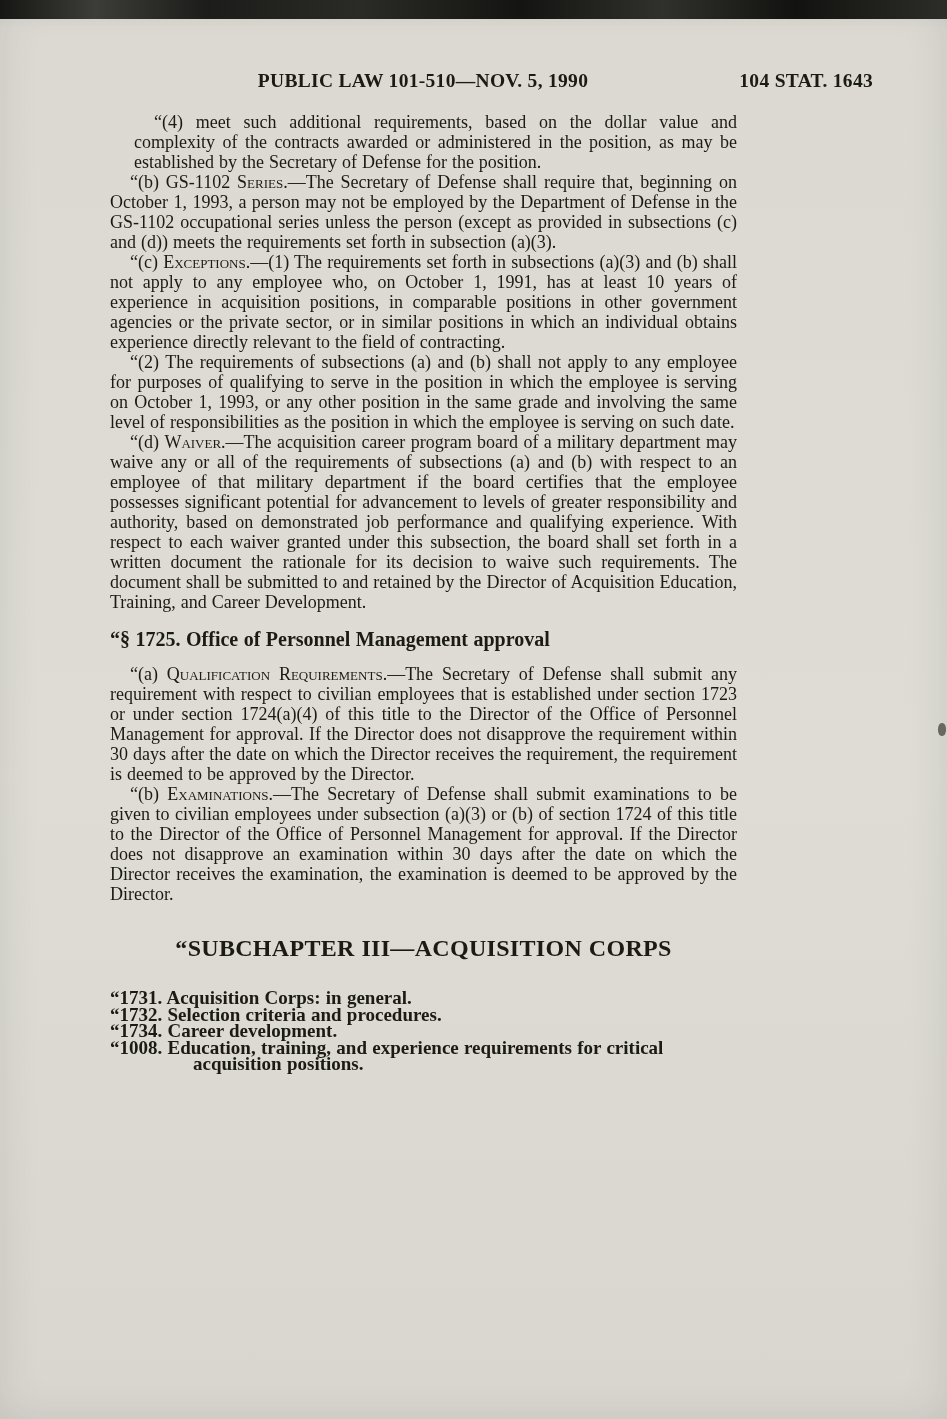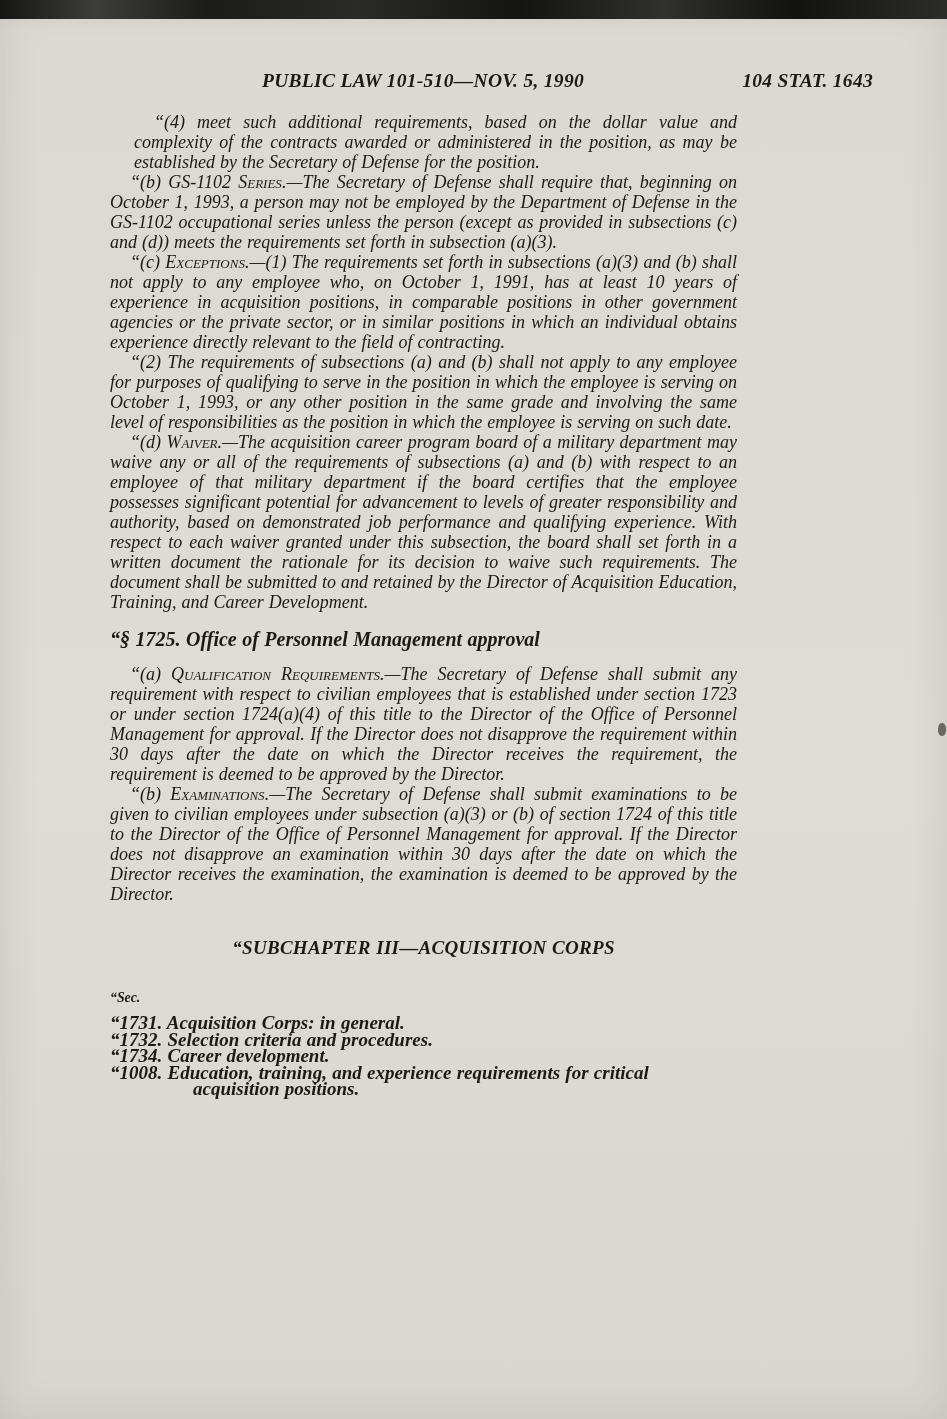--- a/index.html
+++ b/index.html
@@ -6,21 +6,20 @@
   html,body { background:#9a9892; }
   .page {
     position:relative;
     width:947px; height:1419px;
     margin:0 auto;
     background:linear-gradient(180deg,#d2d0c9 0%,#dbd9d2 2%,#dedcd5 55%,#d8d6cf 100%);
     font-family:"Liberation Serif","DejaVu Serif",serif;
     color:#1b1b14;
     overflow:hidden;
     box-shadow:inset 0 0 40px rgba(60,60,50,0.12);
-    font-style:italic;
   }
   .scan-bar {
     position:absolute; top:0; left:0; width:100%; height:19px;
     background:linear-gradient(90deg,#161614 0%,#3c3c38 10%,#1c1c1a 22%,#2a2a26 38%,#141412 55%,#30302c 70%,#121210 84%,#2c2c28 100%);
   }
   .scan-speck {
     position:absolute; right:1px; top:723px; width:8px; height:13px;
     background:#55554d; border-radius:45%; opacity:.85;
   }
   .page-header {
@@ -35,21 +34,21 @@
     word-spacing:.5px;
   }
   p.para { text-indent:20px; margin:0; }
   p.para.indent-2 { margin-left:24px; }
   .sc { font-variant:small-caps; }
   h2.section-heading {
     font-size:20px; font-weight:bold; text-align:left;
     margin:16px 0 14px 0; line-height:22px;
   }
   h2.subchapter {
-    font-size:19px; font-weight:bold; text-align:center;
+    font-size:24px; font-weight:bold; text-align:center;
     margin:34px 0 32px 0; letter-spacing:.3px;
   }
   .sec-label {
     font-size:13.8px; font-weight:bold; text-align:left;
     margin:0 0 9px 0; line-height:16px;
   }
   .sec-item {
     font-size:19px; line-height:16.5px; text-align:left;
     padding-left:83px; text-indent:-83px; font-weight:600;
   }
@@ -69,19 +68,18 @@
   <div class="content">
       <p class="para indent-2"><span>“(4) meet such additional requirements, based on the dollar value and complexity of the contracts awarded or administered in the position, as may be established by the Secretary of Defense for the position.</span></p>
       <p class="para"><span>“(b) GS-1102 </span><span class="sc">Series</span><span>.—The Secretary of Defense shall require that, beginning on October 1, 1993, a person may not be employed by the Department of Defense in the GS-1102 occupational series unless the person (except as provided in subsections (c) and (d)) meets the requirements set forth in subsection (a)(3).</span></p>
       <p class="para"><span>“(c) </span><span class="sc">Exceptions</span><span>.—(1) The requirements set forth in subsections (a)(3) and (b) shall not apply to any employee who, on October 1, 1991, has at least 10 years of experience in acquisition positions, in comparable positions in other government agencies or the private sector, or in similar positions in which an individual obtains experience directly relevant to the field of contracting.</span></p>
       <p class="para"><span>“(2) The requirements of subsections (a) and (b) shall not apply to any employee for purposes of qualifying to serve in the position in which the employee is serving on October 1, 1993, or any other position in the same grade and involving the same level of responsibilities as the position in which the employee is serving on such date.</span></p>
       <p class="para"><span>“(d) </span><span class="sc">Waiver</span><span>.—The acquisition career program board of a military department may waive any or all of the requirements of subsections (a) and (b) with respect to an employee of that military department if the board certifies that the employee possesses significant potential for advancement to levels of greater responsibility and authority, based on demonstrated job performance and qualifying experience. With respect to each waiver granted under this subsection, the board shall set forth in a written document the rationale for its decision to waive such requirements. The document shall be submitted to and retained by the Director of Acquisition Education, Training, and Career Development.</span></p>
       <h2 class="section-heading">“§ 1725. Office of Personnel Management approval</h2>
       <p class="para"><span>“(a) </span><span class="sc">Qualification Requirements</span><span>.—The Secretary of Defense shall submit any requirement with respect to civilian employees that is established under section 1723 or under section 1724(a)(4) of this title to the Director of the Office of Personnel Management for approval. If the Director does not disapprove the requirement within 30 days after the date on which the Director receives the requirement, the requirement is deemed to be approved by the Director.</span></p>
       <p class="para"><span>“(b) </span><span class="sc">Examinations</span><span>.—The Secretary of Defense shall submit examinations to be given to civilian employees under subsection (a)(3) or (b) of section 1724 of this title to the Director of the Office of Personnel Management for approval. If the Director does not disapprove an examination within 30 days after the date on which the Director receives the examination, the examination is deemed to be approved by the Director.</span></p>
       <h2 class="subchapter">“SUBCHAPTER III—ACQUISITION CORPS</h2>
-      <div class="sec-label">“Sec.</div>
       <div class="sec-item">“1731. Acquisition Corps: in general.</div>
       <div class="sec-item">“1732. Selection criteria and procedures.</div>
       <div class="sec-item">“1734. Career development.</div>
       <div class="sec-item">“1008. Education, training, and experience requirements for critical acquisition positions.</div>
     </div>
 </div>
 
 </body></html>

